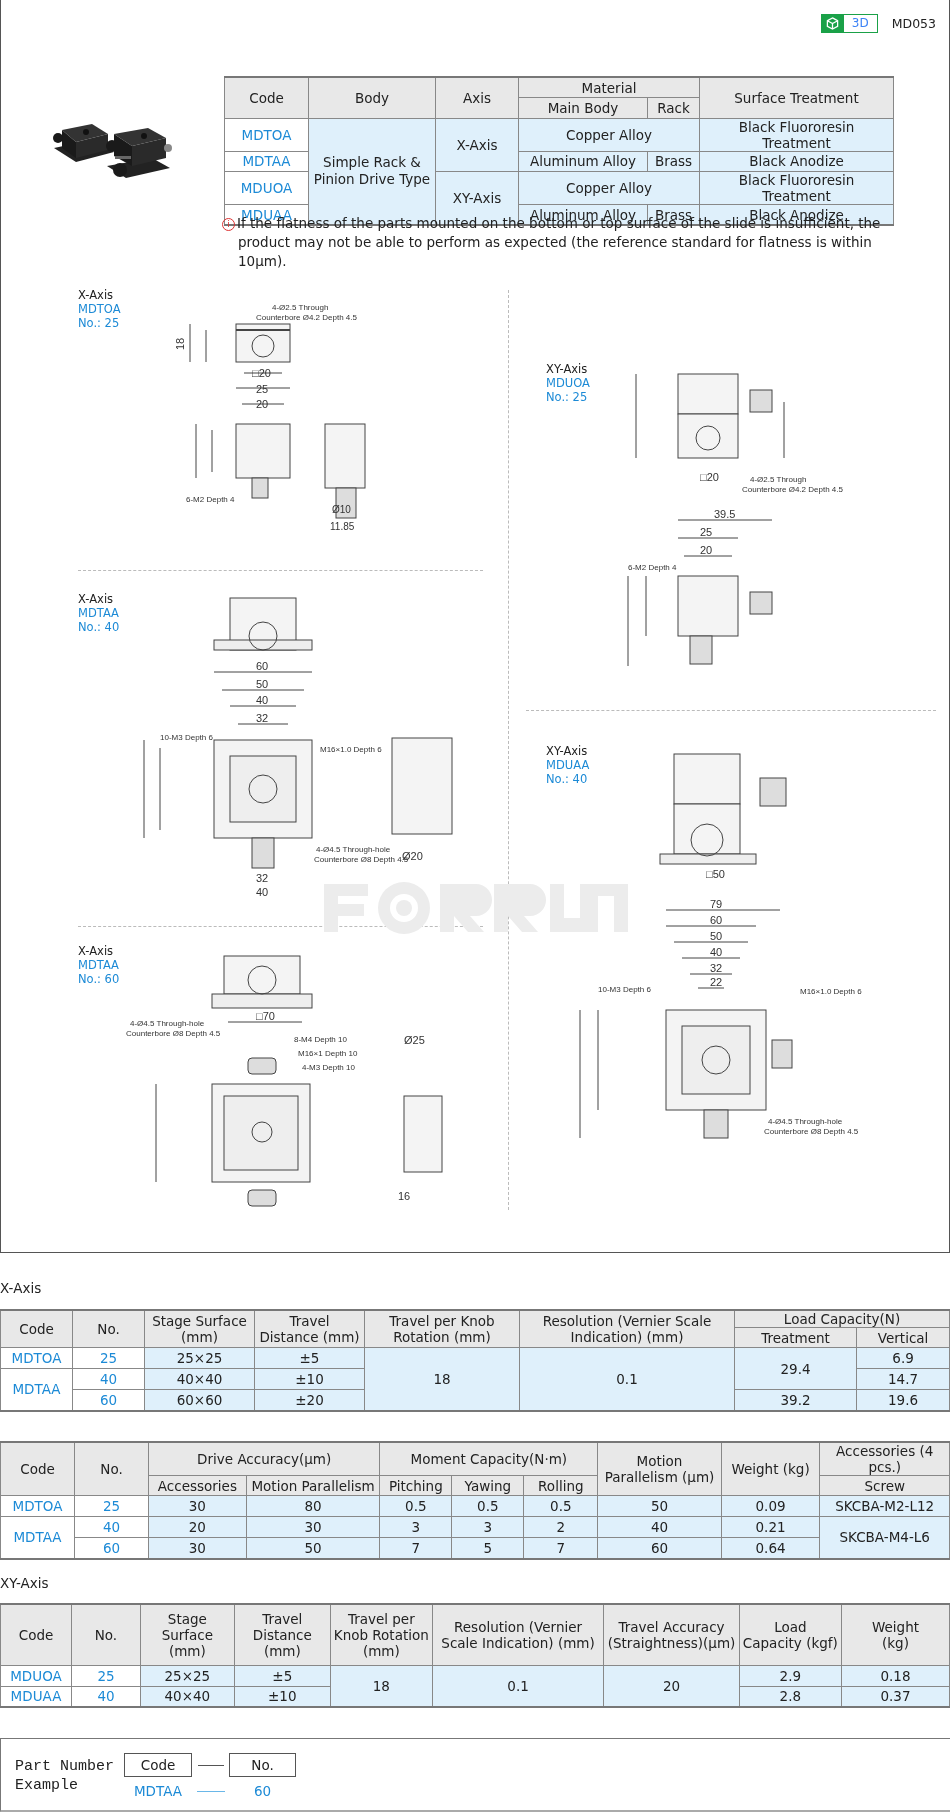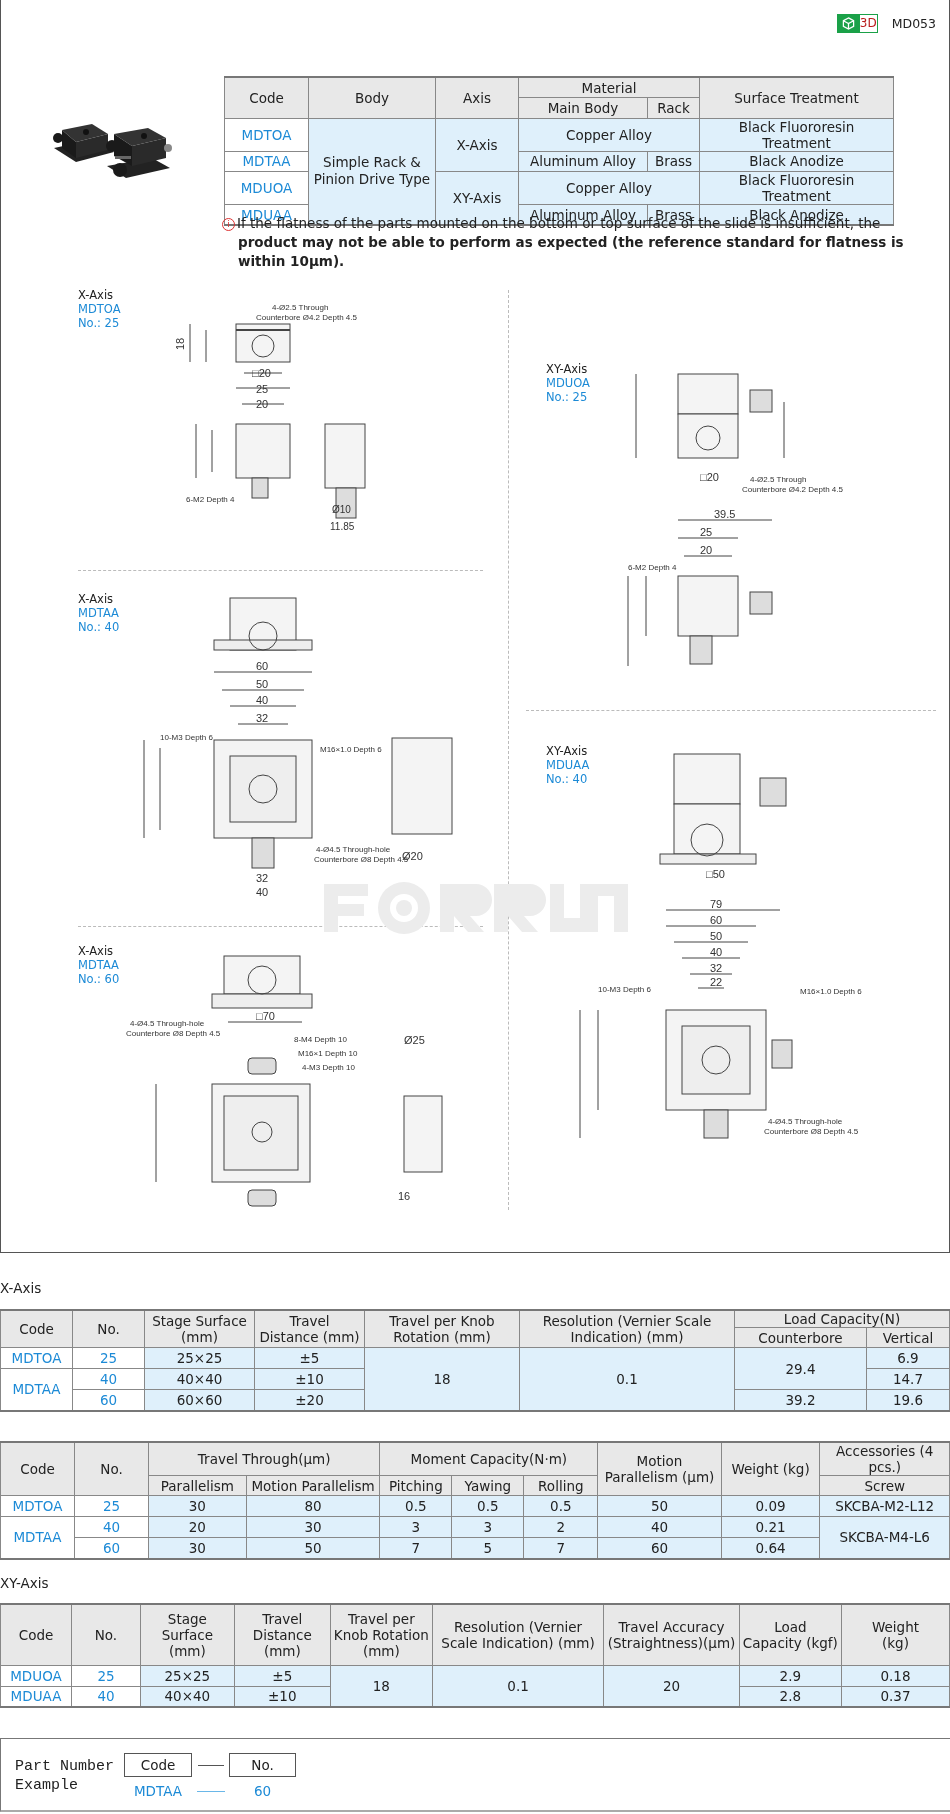--- a/index.html
+++ b/index.html
@@ -1,34 +1,34 @@
 <!DOCTYPE html>
 <html><head>
 <meta charset="utf-8">
 <style>
   * { box-sizing: border-box; margin: 0; padding: 0; }
   body { width: 950px; height: 1814px; background: #fff; font-family: "DejaVu Sans", "Liberation Sans", sans-serif; color: #222; position: relative; overflow: hidden; }
   .frame { position: absolute; left: 0; top: 0; width: 950px; height: 1253px; border: 1px solid #555; border-top: none; }
   .topbar { position: absolute; top: 14px; right: 14px; display: flex; align-items: center; gap: 14px; }
   .btn3d { display: flex; border: 1px solid #1aa148; height: 19px; }
   .btn3d .ic { width: 22px; background: #1aa148; display: flex; align-items: center; justify-content: center; }
-  .btn3d .lbl { padding: 0 0; color: #b91c1c; font-size: 12px; line-height: 17px; }
+  .btn3d .lbl { padding: 0 8px; color: #3b82f6; font-size: 12px; line-height: 17px; }
   .mdcode { font-size: 12.5px; color: #222; }
   table { border-collapse: collapse; font-size: 13px; }
   td, th { border: 1px solid #888; text-align: center; font-weight: normal; padding: 0 3px; }
   th { background: #e8e8e8; }
   td.b { background: #dff0fb; }
   td.w { background: #fff; }
   .code { color: #1c8ad6; }
   .t1 { position: absolute; left: 224px; top: 76px; width: 670px; }
   .t1 th, .t1 td { height: 20.5px; font-size: 13.5px; }
   .t1 { border-top: 2px solid #777; border-bottom: 2px solid #777; }
   .note { position: absolute; left: 222px; top: 214px; width: 700px; font-size: 13.5px; line-height: 19px; }
   .note .i { display: inline-block; width: 13px; height: 13px; border: 1px solid #d33; border-radius: 50%; color: #d33; font-size: 9px; line-height: 11px; text-align: center; margin-right: 2px; vertical-align: 1px; }
-  .note .l2 { padding-left: 16px; display: block; font-weight: bold; }
+  .note .l2 { padding-left: 16px; display: block; }
   .photo { position: absolute; left: 52px; top: 108px; width: 120px; height: 70px; }
   .dlabel { position: absolute; font-size: 11.5px; line-height: 14px; }
   .dlabel .c { color: #1c8ad6; }
   .dash-h { position: absolute; border-top: 1px dashed #bbb; }
   .dash-v { position: absolute; border-left: 1px dashed #bbb; }
   .drw { position: absolute; }
   .drw text { font-family: "Liberation Sans", sans-serif; fill: #333; }
   .sec { position: absolute; left: 0; font-size: 13.5px; }
   .spec { position: absolute; left: 0; width: 950px; }
   .spec th, .spec td { font-size: 13.5px; }
@@ -338,21 +338,21 @@
       <tr>
     <th rowspan="2" style="width:72px;height:22px">Code</th>
     <th rowspan="2" style="width:72px">No.</th>
     <th rowspan="2" style="width:110px;line-height:16px">Stage Surface (mm)</th>
     <th rowspan="2" style="width:110px;line-height:16px">Travel Distance (mm)</th>
     <th rowspan="2" style="width:155px;line-height:16px">Travel per Knob Rotation (mm)</th>
     <th rowspan="2" style="width:215px;line-height:16px">Resolution (Vernier Scale Indication) (mm)</th>
     <th colspan="2">Load Capacity(N)</th>
   </tr>
   <tr>
-    <th style="height:20px">Counterbore</th>
+    <th style="height:20px">Treatment</th>
     <th>Vertical</th>
   </tr>
   <tr>
     <td class="w code" style="height:21px">MDTOA</td>
     <td class="w code">25</td>
     <td class="b">25×25</td>
     <td class="b">±5</td>
     <td class="b" rowspan="3">18</td>
     <td class="b" rowspan="3">0.1</td>
     <td class="b" rowspan="2">29.4</td>
@@ -373,28 +373,28 @@
     <td class="b">19.6</td>
   </tr>
 </tbody>
   </table>
 
 <table class="spec" style="top:1441px">
   <tbody>
       <tr>
     <th rowspan="2" style="width:72px;height:20px">Code</th>
     <th rowspan="2" style="width:72px">No.</th>
-    <th colspan="2">Travel Through(μm)</th>
+    <th colspan="2">Drive Accuracy(μm)</th>
     <th colspan="3">Moment Capacity(N·m)</th>
     <th rowspan="2" style="width:120px;line-height:16px">Motion Parallelism (μm)</th>
     <th rowspan="2" style="width:96px">Weight (kg)</th>
     <th style="width:126px">Accessories (4 pcs.)</th>
   </tr>
   <tr>
-    <th style="height:20px;width:95px">Parallelism</th>
+    <th style="height:20px;width:95px">Accessories</th>
     <th style="width:130px">Motion Parallelism</th>
     <th style="width:70px">Pitching</th>
     <th style="width:70px">Yawing</th>
     <th style="width:72px">Rolling</th>
     <th>Screw</th>
   </tr>
   <tr>
     <td class="w code" style="height:21px">MDTOA</td>
     <td class="w code">25</td>
     <td class="b">30</td>

